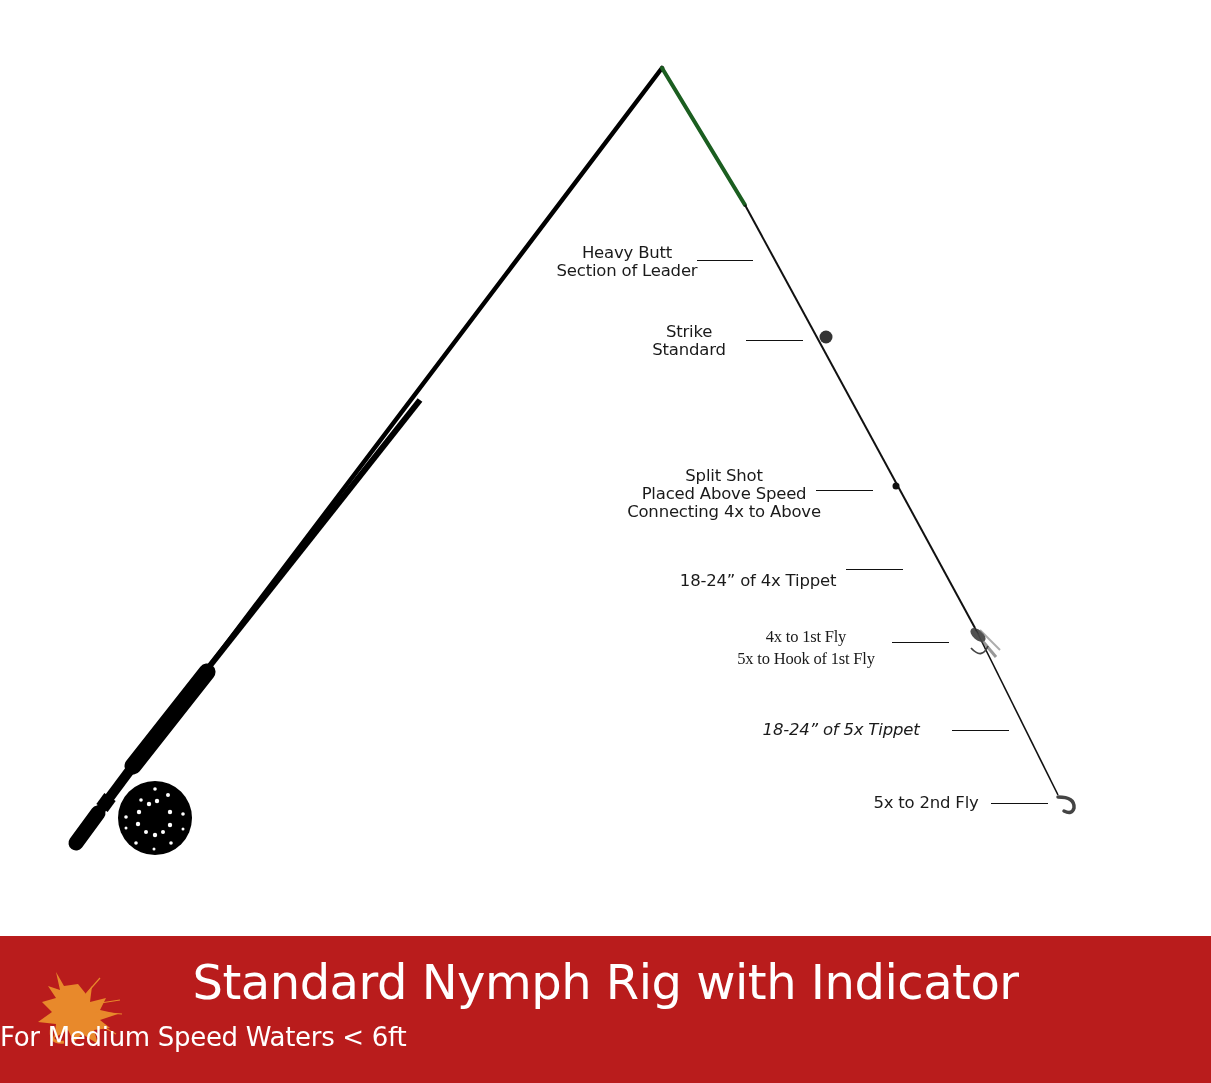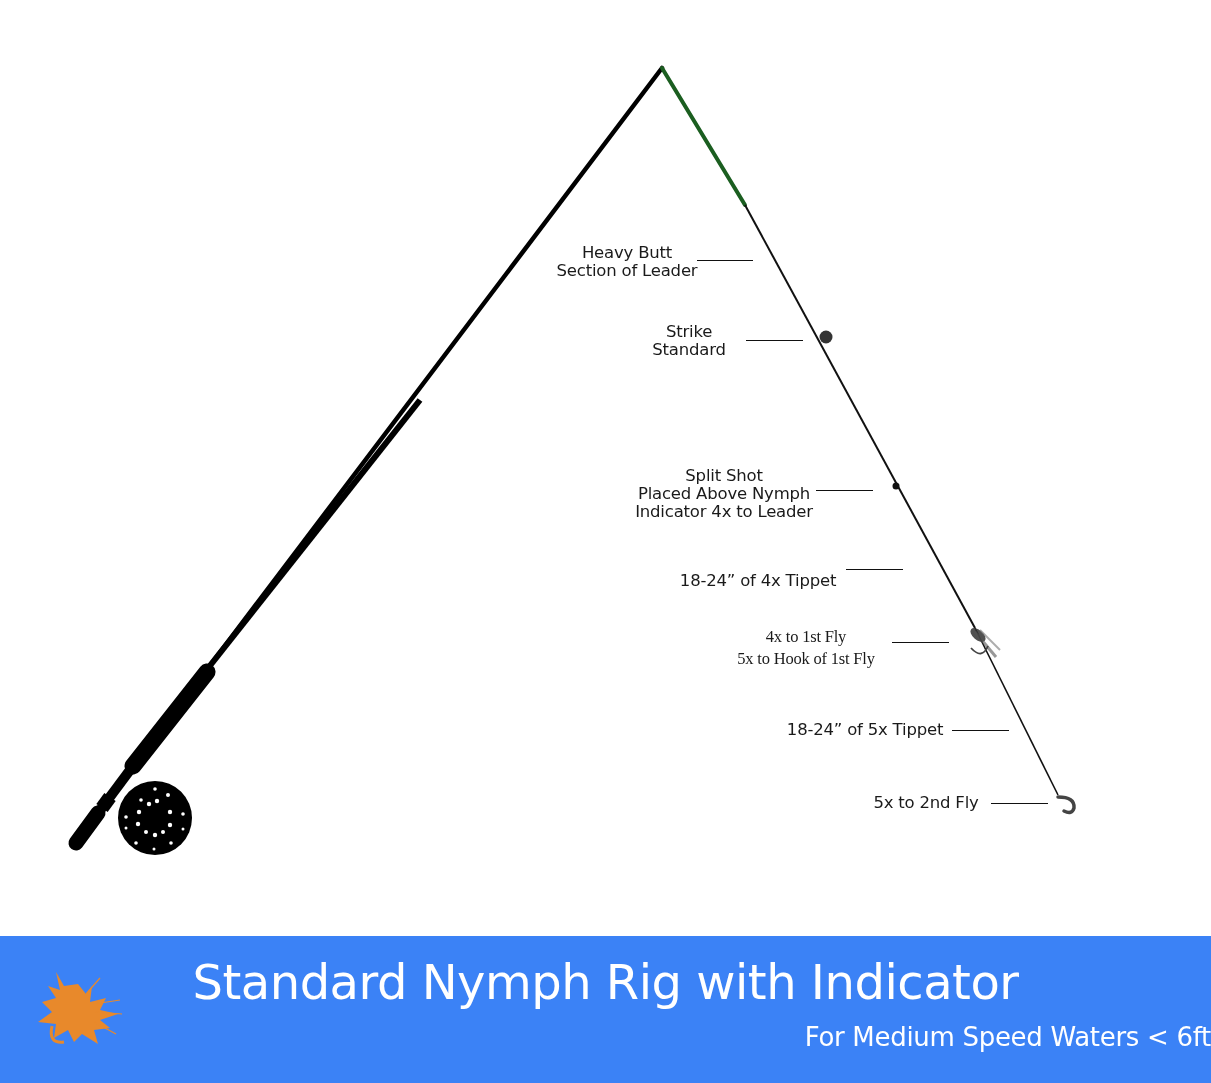--- a/index.html
+++ b/index.html
@@ -11,29 +11,29 @@
     #diagram { position: absolute; left: 0; top: 0; width: 1076px; height: 936px; }
     .label {
       position: absolute; color: #1a1a1a; font-size: 16.5px; line-height: 18px;
       text-align: center; white-space: nowrap;
       font-family: "DejaVu Sans", sans-serif; letter-spacing: -0.2px;
     }
     .label span { display: block; }
     .leader { position: absolute; height: 1.3px; background: #111; }
     #banner {
       position: absolute; left: 0; top: 936px; width: 1211px; height: 147px;
-      background: #3b82f6;
+      background: #b91c1c;
     }
     #banner-title {
       position: absolute; left: 0; right: 0; top: 18px; text-align: center;
       color: #ffffff; font-size: 48px; letter-spacing: -0.5px;
       font-family: "DejaVu Sans", sans-serif; font-weight: normal;
     }
     #banner-subtitle {
-      position: absolute; left: 0; right: 0; top: 86px; text-align: right;
+      position: absolute; left: 0; right: 0; top: 86px; text-align: left;
       color: #ffffff; font-size: 26px; letter-spacing: -0.3px;
       font-family: "DejaVu Sans", sans-serif;
     }
     #logo { position: absolute; left: 34px; top: 28px; width: 90px; height: 90px; }
   </style>
 </head>
 <body>
 
 <div id="diagram">
   <svg width="1211" height="936" viewBox="0 0 1211 936">
@@ -105,37 +105,37 @@
   <div class="leader" style="left:697px; top:260px; width:56px;"></div>
 
   <div class="label" style="left:643px; top:323px; width:92px;">
     <span>Strike</span>
     <span>Standard</span>
   </div>
   <div class="leader" style="left:746px; top:340px; width:57px;"></div>
 
   <div class="label" style="left:626px; top:467px; width:196px;">
     <span>Split Shot</span>
-    <span>Placed Above Nymph</span>
-    <span>Indicator 4x to Leader</span>
+    <span>Placed Above Speed</span>
+    <span>Connecting 4x to Above</span>
   </div>
   <div class="leader" style="left:816px; top:490px; width:57px;"></div>
 
   <div class="label" style="left:678px; top:561px; width:160px;margin-top:11px;">
     <span>18-24” of 4x Tippet</span>
   </div>
   <div class="leader" style="left:846px; top:569px; width:57px;"></div>
 
   <div class="label" style="left:720px; top:626px; width:172px; line-height:22px;font-family:Liberation Serif, serif;">
     <span>4x to 1st Fly</span>
     <span>5x to Hook of 1st Fly</span>
   </div>
   <div class="leader" style="left:892px; top:642px; width:57px;"></div>
 
-  <div class="label" style="left:784px; top:721px; width:162px;">
+  <div class="label" style="left:760px; top:721px; width:162px;font-style:italic;">
     <span>18-24” of 5x Tippet</span>
   </div>
   <div class="leader" style="left:952px; top:730px; width:57px;"></div>
 
   <div class="label" style="left:872px; top:794px; width:108px;">
     <span>5x to 2nd Fly</span>
   </div>
   <div class="leader" style="left:991px; top:803px; width:57px;"></div>
 </div>
 

